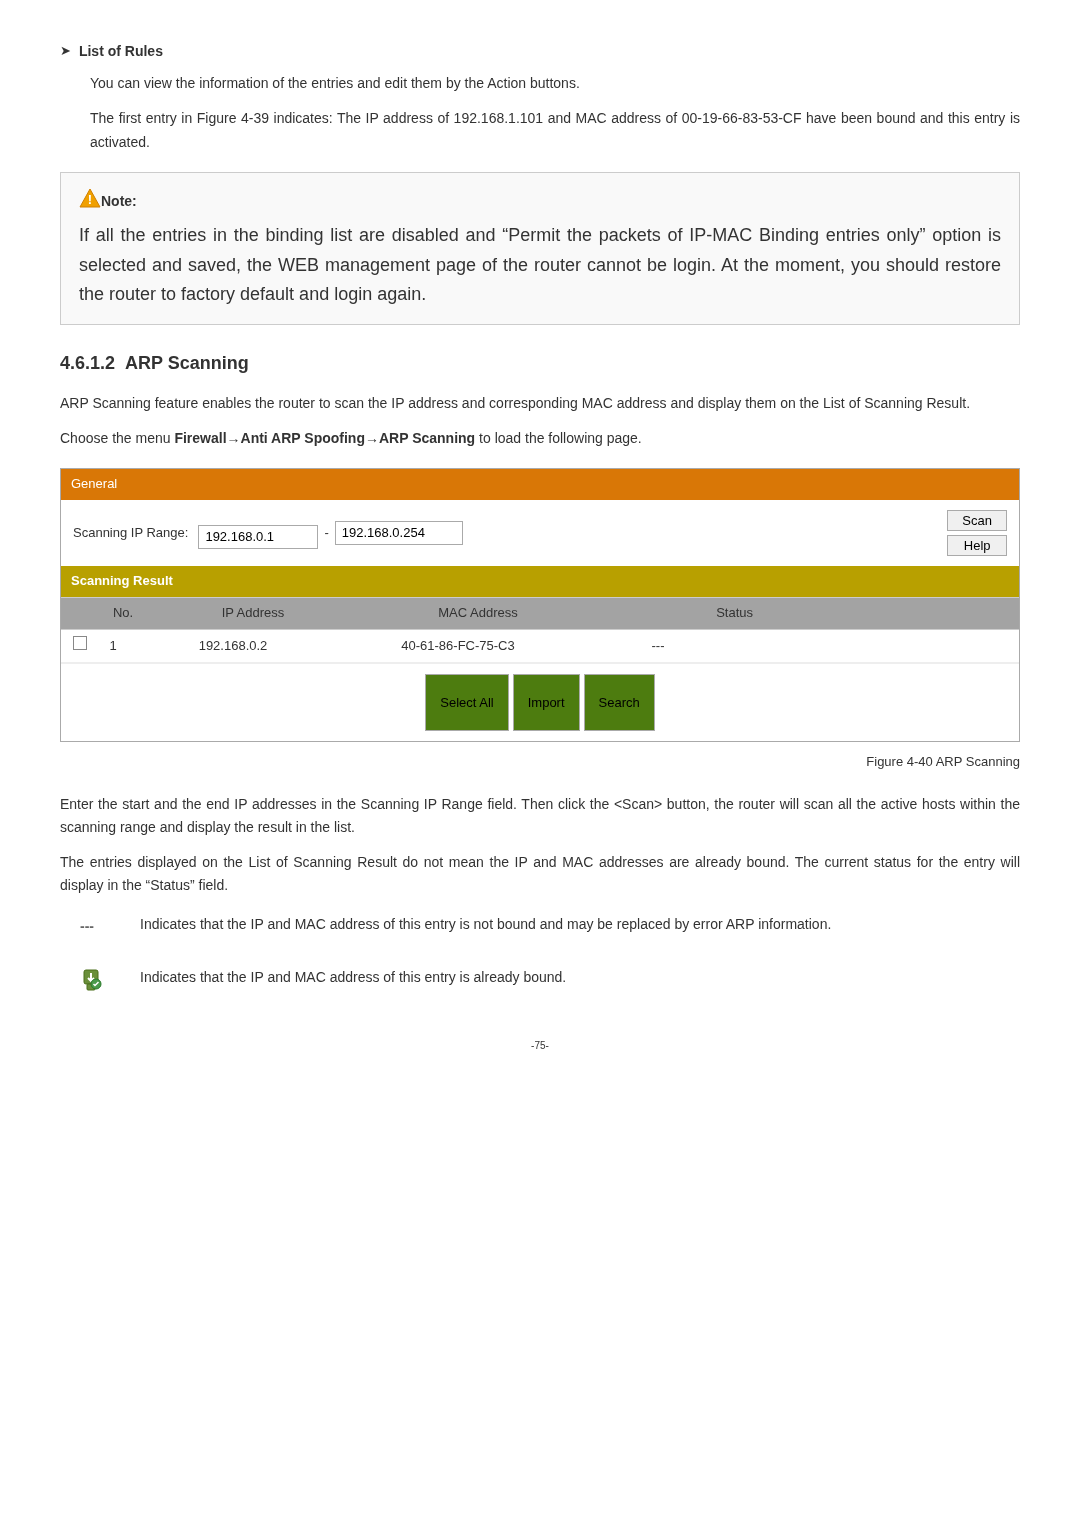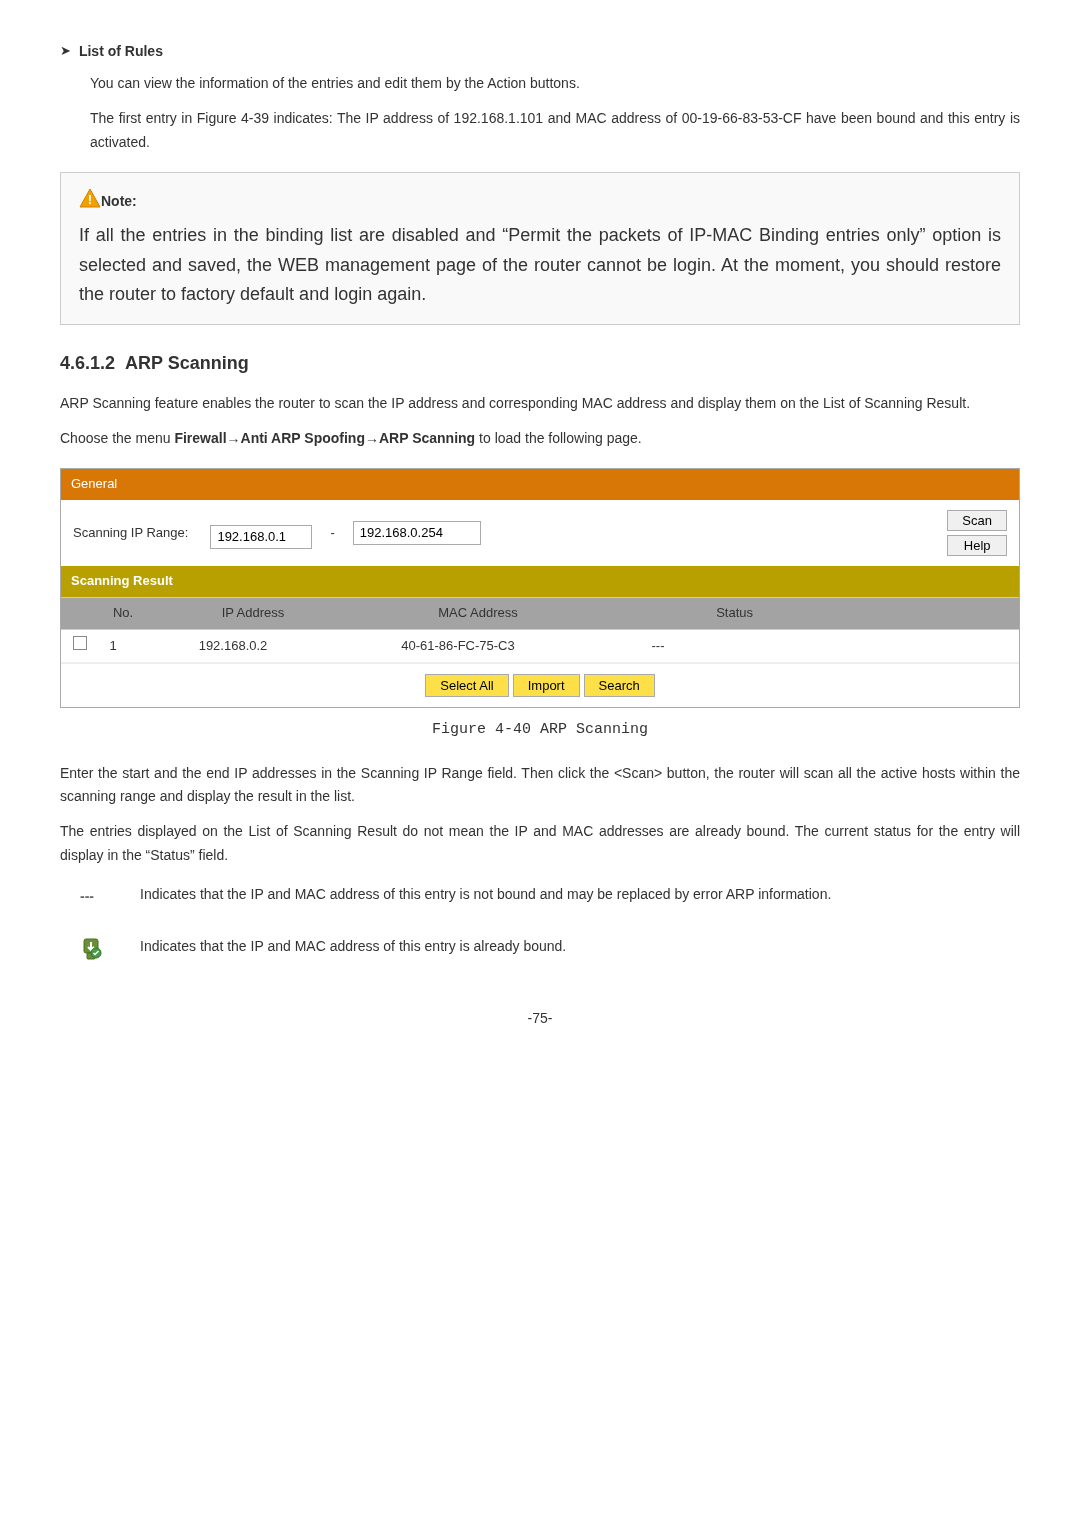--- a/index.html
+++ b/index.html
@@ -69,21 +69,20 @@
       color: #fff;
       padding: 5px 10px;
       font-weight: normal;
       font-size: 13px;
     }
     .widget-row {
       display: flex;
       align-items: center;
       padding: 10px 12px;
       background: #fff;
-      gap: 12px;
     }
     .widget-label {
       font-size: 13px;
       margin-right: 10px;
       white-space: nowrap;
     }
     .widget-input {
       border: 1px solid #aaa;
       padding: 3px 6px;
       font-size: 13px;
@@ -135,31 +134,30 @@
     .table-actions {
       display: flex;
       justify-content: center;
       padding: 10px;
       gap: 4px;
       background: #fff;
       border-top: 1px solid #eee;
     }
     .action-btn {
       border: 1px solid #aaa;
-      background: #fde047;
-      padding: 3px 14px;
+      background: #4d7c0f;
+      padding: 20px 14px;
       font-size: 13px;
       cursor: pointer;
     }
     .figure-caption {
-      text-align: center;
-      font-size: 15px;
+      text-align: right;
+      font-size: 13px;
       margin: 8px 0 20px 0;
       color: #333;
-      font-family: Liberation Mono, monospace;
     }
     .bullet-list {
       margin: 16px 0;
     }
     .bullet-item {
       display: flex;
       align-items: flex-start;
       margin-bottom: 28px;
     }
     .bullet-symbol {
@@ -176,21 +174,21 @@
       padding-top: 2px;
     }
     .bullet-text {
       flex: 1;
       font-size: 14px;
       line-height: 1.65;
     }
     .page-footer {
       text-align: center;
       margin-top: 40px;
-      font-size: 14px;
+      font-size: 10px;
       color: #333;
     }
     
     .cb {
       width: 14px;
       height: 14px;
       border: 1px solid #888;
       background: #fff;
       display: inline-block;
     }
@@ -238,21 +236,21 @@
 </p>
 
 <div class="widget-container">
 
   <div class="widget-section-header">
     <span>General</span>
   </div>
 
   <div class="widget-row">
     <span class="widget-label">Scanning IP Range:</span>
-    <input class="widget-input" type="text" style="width: 102px; margin-top: 8px;" value="192.168.0.1">
+    <input class="widget-input" type="text" style="width: 120px; margin-top: 8px;" value="192.168.0.1">
     <span class="widget-dash">-</span>
     <input class="widget-input" type="text" style="width: 128px;" value="192.168.0.254">
     <div class="widget-buttons">
       <button class="widget-btn">Scan</button>
       <button class="widget-btn">Help</button>
     </div>
   </div>
 
   <div style="background:#b8a000; color:#fff; padding:5px 10px; font-weight:bold; font-size:13px;">
     <span>Scanning Result</span>

